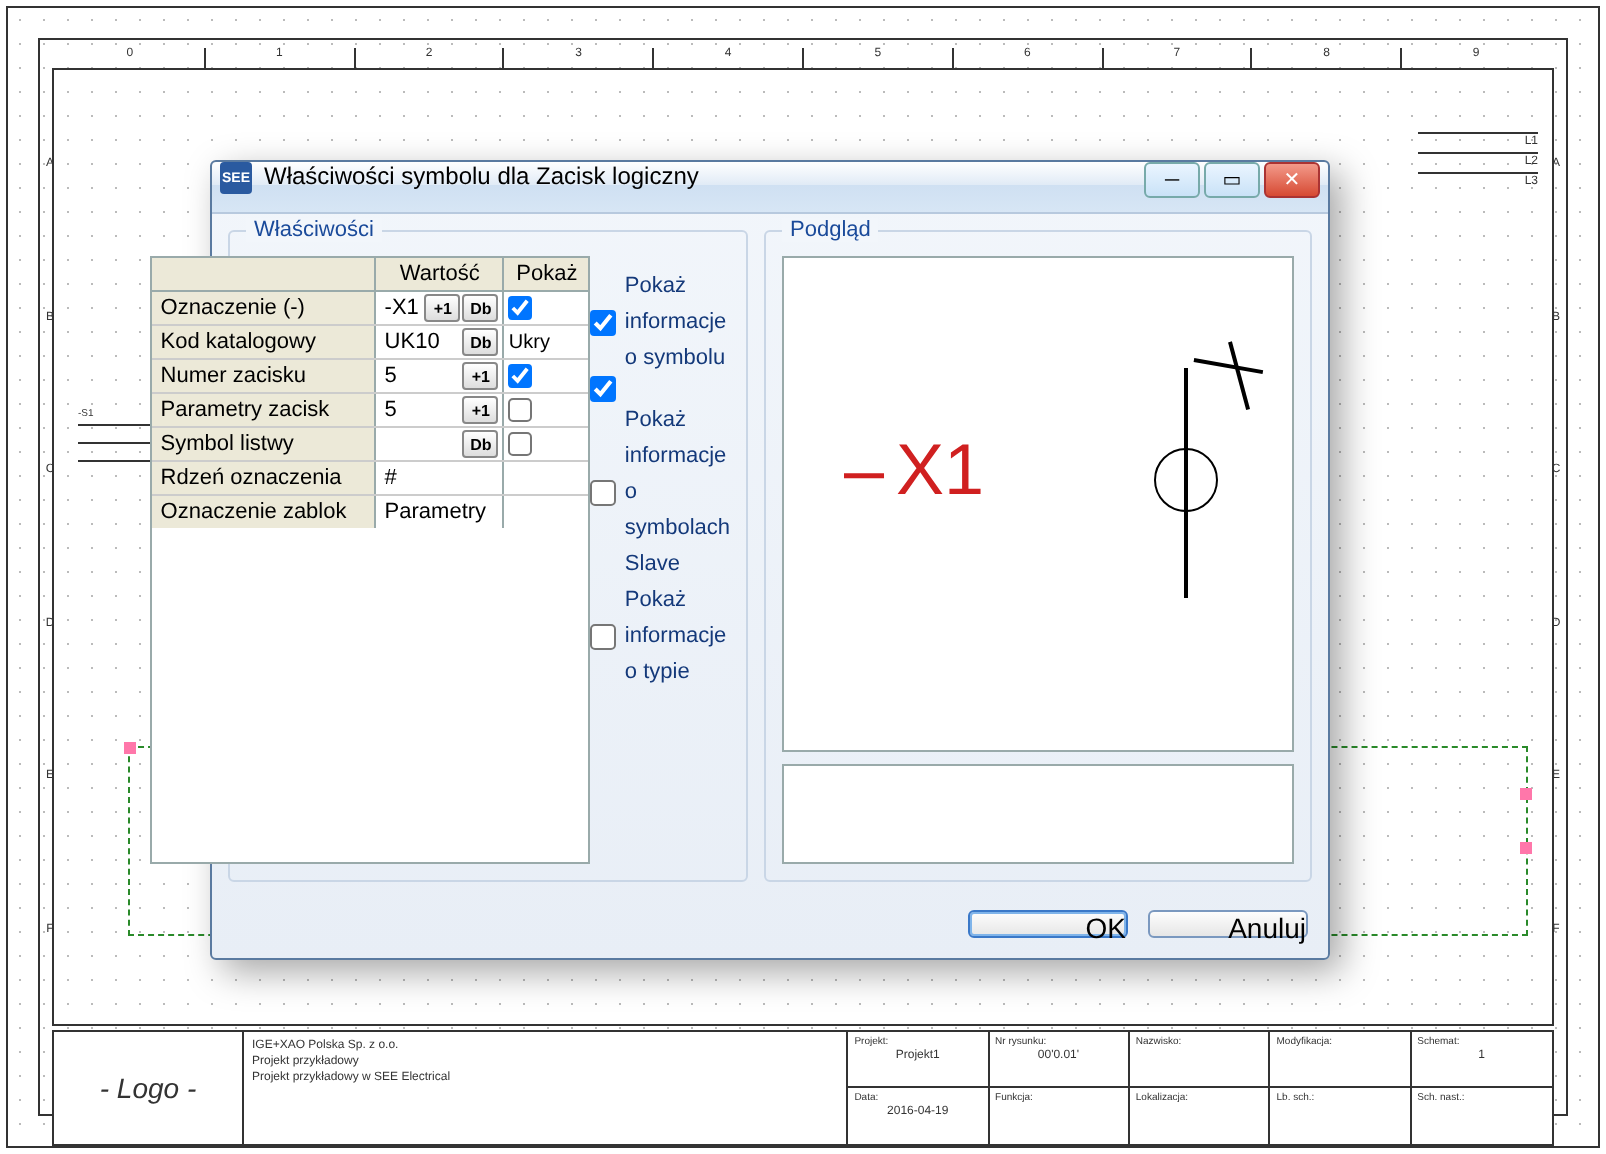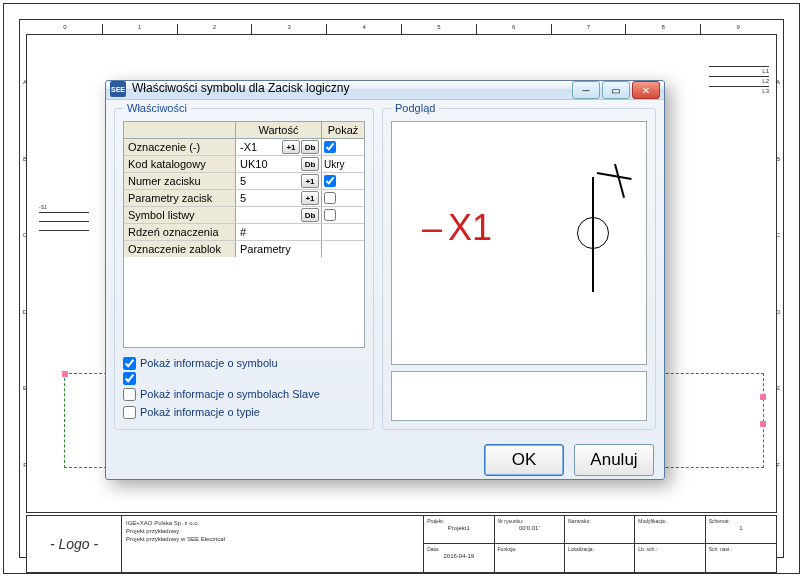--- a/index.html
+++ b/index.html
@@ -78,21 +78,21 @@
   .winbtn{ width:28px; height:18px; border:1px solid #7aa; border-radius:3px;
     background:linear-gradient(to bottom,#eaf5ff,#c9e2f7); font-size:10px; display:flex;align-items:center;justify-content:center; cursor:pointer;}
   .winbtn.close{ background:linear-gradient(to bottom,#f39a8a,#d64a33); border-color:#a33; color:#fff;}
 
   .dialog-body{ flex:1; padding:8px; display:flex; gap:8px; }
 
   .groupbox{ border:1px solid #c9d6e6; border-radius:3px; position:relative; padding:12px 8px 8px 8px; background:transparent;}
   .groupbox > .legend{ position:absolute; top:-7px; left:8px; background:linear-gradient(to bottom,#f2f6fb,#f2f6fb); padding:0 4px; font-size:11px; color:#1a4a9a;}
 
   .leftpanel{ width:260px; display:flex; flex-direction:column;}
-  .leftpanel .groupbox{ flex:1; display:flex; flex-direction:column;}
+  .leftpanel .groupbox{ flex:1; display:flex; flex-direction:row;justify-content:flex-end;}
 
   .rightpanel{ flex:1; display:flex; flex-direction:column; gap:8px;}
 
   
   .propgrid{ border:1px solid #9aa; background:#fff; font-size:11px; }
   .propgrid .hdr{ display:grid; grid-template-columns: 112px 1fr 42px; background:#ece9d8; border-bottom:1px solid #9aa;}
   .propgrid .hdr div{ padding:2px 4px; border-right:1px solid #9aa; text-align:center;}
   .propgrid .hdr div:last-child{border-right:none;}
   .proprow{ display:grid; grid-template-columns:112px 1fr 42px; border-bottom:1px solid #ccc;}
   .proprow:last-child{border-bottom:none;}
@@ -109,23 +109,23 @@
   .checks label{ display:flex; align-items:center; gap:4px;}
   .checks input{ width:13px; height:13px;}
 
   .preview{ flex:1;}
   .preview .groupbox{ height:100%; display:flex; flex-direction:column;}
   .canvas{ flex:1; background:#fff; border:1px solid #9aa; position:relative; min-height:190px;}
   .subcanvas{ height:50px; background:#fff; border:1px solid #9aa; margin-top:6px;}
 
   .btnrow{ padding:6px 10px 10px; display:flex; justify-content:flex-end; gap:10px;}
   .dlgbtn{
-    width:80px; height:32px; font-size:17px;
+    width:80px; height:14px; font-size:14px;
     background:linear-gradient(#fdfdfd,#e6e6e6);
-    border:1px solid #7a98bf; border-radius:3px; cursor:pointer;
+    border:1px solid #7a98bf; border-radius:3px; cursor:pointer;text-align:right;
   }
   .dlgbtn.ok{ border:1px solid #3a78c8; box-shadow:0 0 0 1px #7fb4ea inset;}
 
   
   .sym-x1{ position:absolute; left:30px; top:85px; font-size:36px; color:#d02020; font-family: "Times New Roman", serif; display:flex; align-items:center;}
   .sym-dash{ font-size:36px; margin-right:6px;}
   .sym-circle{ position:absolute; left:185px; top:95px; width:32px; height:32px; border:1.5px solid #000; border-radius:50%;}
   .sym-vline{ position:absolute; left:200px; top:55px; width:1.5px; height:115px; background:#000;}
   .sym-diag1{ position:absolute; left:205px; top:50px; width:35px; height:1.5px; background:#000; transform-origin:left center; transform:rotate(10deg);}
   .sym-diag2{ position:absolute; left:222px; top:42px; width:1.5px; height:35px; background:#000; transform-origin:top center; transform:rotate(-15deg);}

